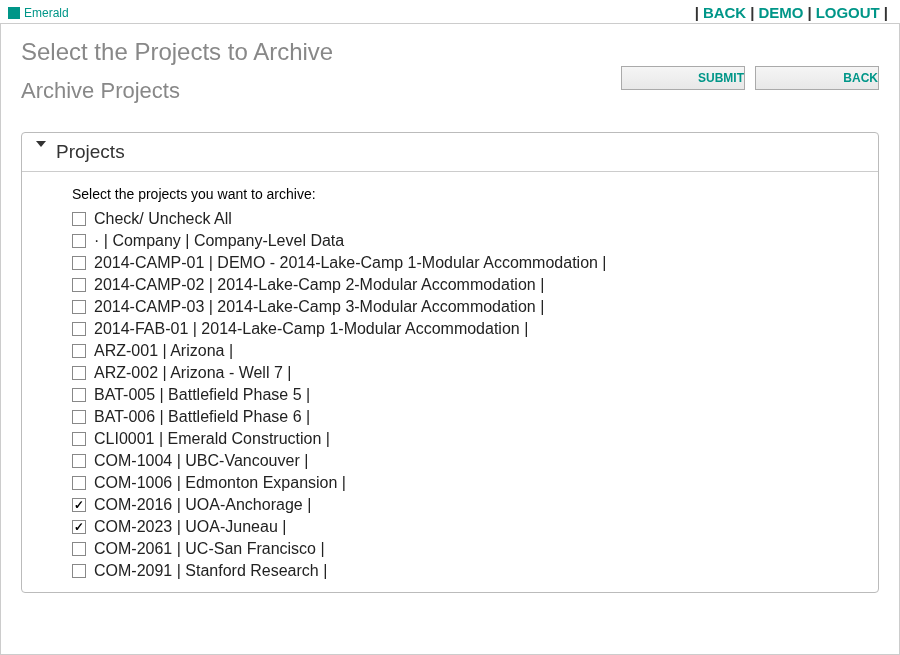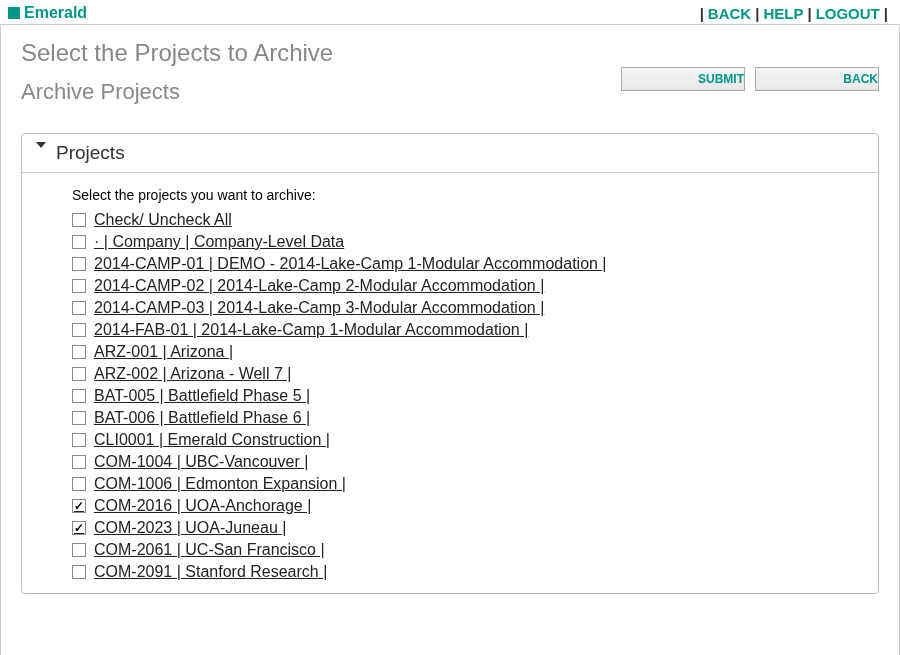--- a/index.html
+++ b/index.html
@@ -19,22 +19,22 @@
       justify-content: space-between;
       align-items: center;
       padding: 4px 8px 2px 8px;
       border-bottom: 1px solid #ccc;
     }
     .logo {
       display: flex;
       align-items: center;
       gap: 4px;
       color: #009688;
-      font-weight: bold;
-      font-size: 16px;
+      font-weight: normal;
+      font-size: 12px;
     }
     .logo-square {
       width: 12px;
       height: 12px;
       background: #009688;
       display: inline-block;
     }
     .nav-links {
       display: flex;
       align-items: center;
@@ -132,21 +132,20 @@
     .project-list {
       list-style: none;
     }
     .project-item {
       display: flex;
       align-items: center;
       gap: 8px;
       padding: 2px 0;
       font-size: 16px;
       color: #222;
-      text-decoration: underline;
     }
     .checkbox {
       width: 14px;
       height: 14px;
       border: 1px solid #888;
       display: inline-flex;
       align-items: center;
       justify-content: center;
       cursor: pointer;
       flex-shrink: 0;
@@ -165,21 +164,21 @@
 
 <div class="header">
   <div class="logo">
     <span class="logo-square"></span>
     <span>Emerald</span>
   </div>
   <div class="nav-links">
     <span class="sep">|</span>
     <a>BACK</a>
     <span class="sep">|</span>
-    <a>HELP</a>
+    <a>DEMO</a>
     <span class="sep">|</span>
     <a>LOGOUT</a>
     <span class="sep">|</span>
   </div>
 </div>
 
 <div class="content-wrapper">
   <div class="page-header">
     <div class="page-titles">
       <div class="page-title">Select the Projects to Archive</div>

